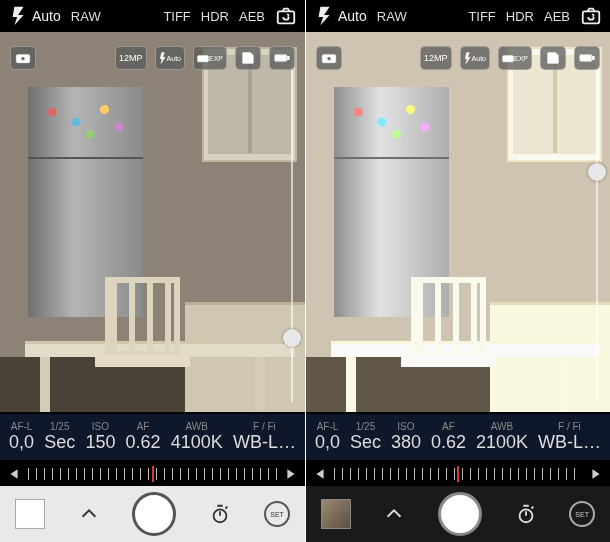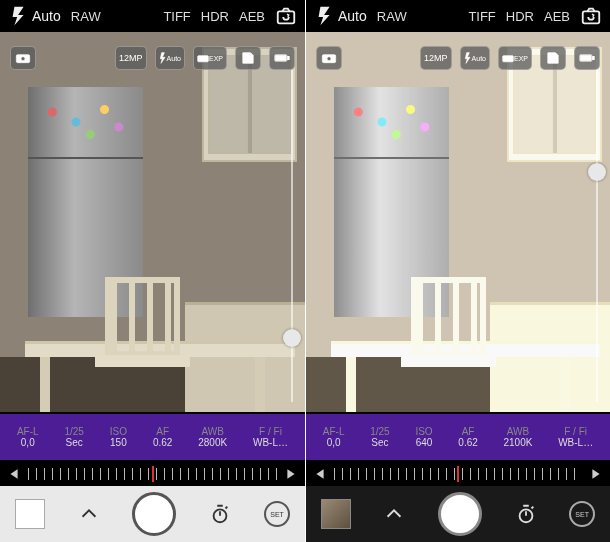--- a/index.html
+++ b/index.html
@@ -45,24 +45,24 @@
   .kitchen .chair .seat{position:absolute;bottom:45px;left:0;right:0;height:12px;background:#e4dcc6;}
   .kitchen .floor{position:absolute;bottom:0;left:0;right:0;height:55px;background:#4a4236;}
   .pane.bright .kitchen > *{filter:brightness(1.28) contrast(0.95);}
   .pane.bright .kitchen .wall{background:#a59b8c;}
   
   
   .exp-slider { position:absolute; right:12px; top:70px; bottom:140px; width:2px; background:rgba(255,255,255,0.6); z-index:4;}
   .exp-knob { position:absolute; right:4px; width:18px; height:18px; border-radius:50%; background:#e8e8e8; z-index:5; box-shadow:0 0 3px rgba(0,0,0,0.4);}
 
   
-  .settings { position:absolute; bottom:82px; left:0; right:0; height:46px; background:#4c1d95; color:#bbb; display:flex; align-items:center; justify-content:space-around; font-size:11px; padding:0 4px;}
+  .settings { position:absolute; bottom:82px; left:0; right:0; height:46px; background:#0f172a; color:#bbb; display:flex; align-items:center; justify-content:space-around; font-size:11px; padding:0 4px;}
   .settings .cell{display:flex;flex-direction:column;align-items:center;line-height:1.15;white-space:nowrap;}
   .settings .lbl{font-size:10px;color:#888;}
-  .settings .val{font-size:10px;color:#ddd;font-weight:500;}
+  .settings .val{font-size:18px;color:#ddd;font-weight:500;}
 
   
   .ruler{position:absolute;bottom:56px;left:0;right:0;height:24px;background:#000;display:flex;align-items:center;justify-content:space-between;padding:0 8px;}
   .ruler .track{flex:1;height:12px;background:repeating-linear-gradient(90deg,#bbb 0 1px,transparent 1px 8px);position:relative;margin:0 8px;}
   .ruler .center{position:absolute;left:50%;top:-2px;width:2px;height:16px;background:#d33;transform:translateX(-50%);}
   .ruler svg{width:12px;height:12px;fill:#ccc;}
 
   
   .bottom{position:absolute;bottom:0;left:0;right:0;height:56px;background:#e9e9e9;display:flex;align-items:center;justify-content:space-around;}
   .bottom.dark{background:#1a1a1a;}
@@ -169,21 +169,21 @@
     <div class="cell">
         <span class="lbl">ISO</span>
         <span class="val">150</span>
       </div>
     <div class="cell">
         <span class="lbl">AF</span>
         <span class="val">0.62</span>
       </div>
     <div class="cell">
         <span class="lbl">AWB</span>
-        <span class="val">2800K</span>
+        <span class="val">4100K</span>
       </div>
     <div class="cell">
         <span class="lbl">F / Fi</span>
         <span class="val">WB-L…</span>
       </div>
   </div>
 
   <div class="ruler">
     <svg viewBox="0 0 10 10">
         <path d="M8 1L2 5l6 4z"></path>
@@ -298,21 +298,21 @@
     <div class="cell">
         <span class="lbl">AF-L</span>
         <span class="val">0,0</span>
       </div>
     <div class="cell">
         <span class="lbl">1/25</span>
         <span class="val">Sec</span>
       </div>
     <div class="cell">
         <span class="lbl">ISO</span>
-        <span class="val">640</span>
+        <span class="val">380</span>
       </div>
     <div class="cell">
         <span class="lbl">AF</span>
         <span class="val">0.62</span>
       </div>
     <div class="cell">
         <span class="lbl">AWB</span>
         <span class="val">2100K</span>
       </div>
     <div class="cell">

